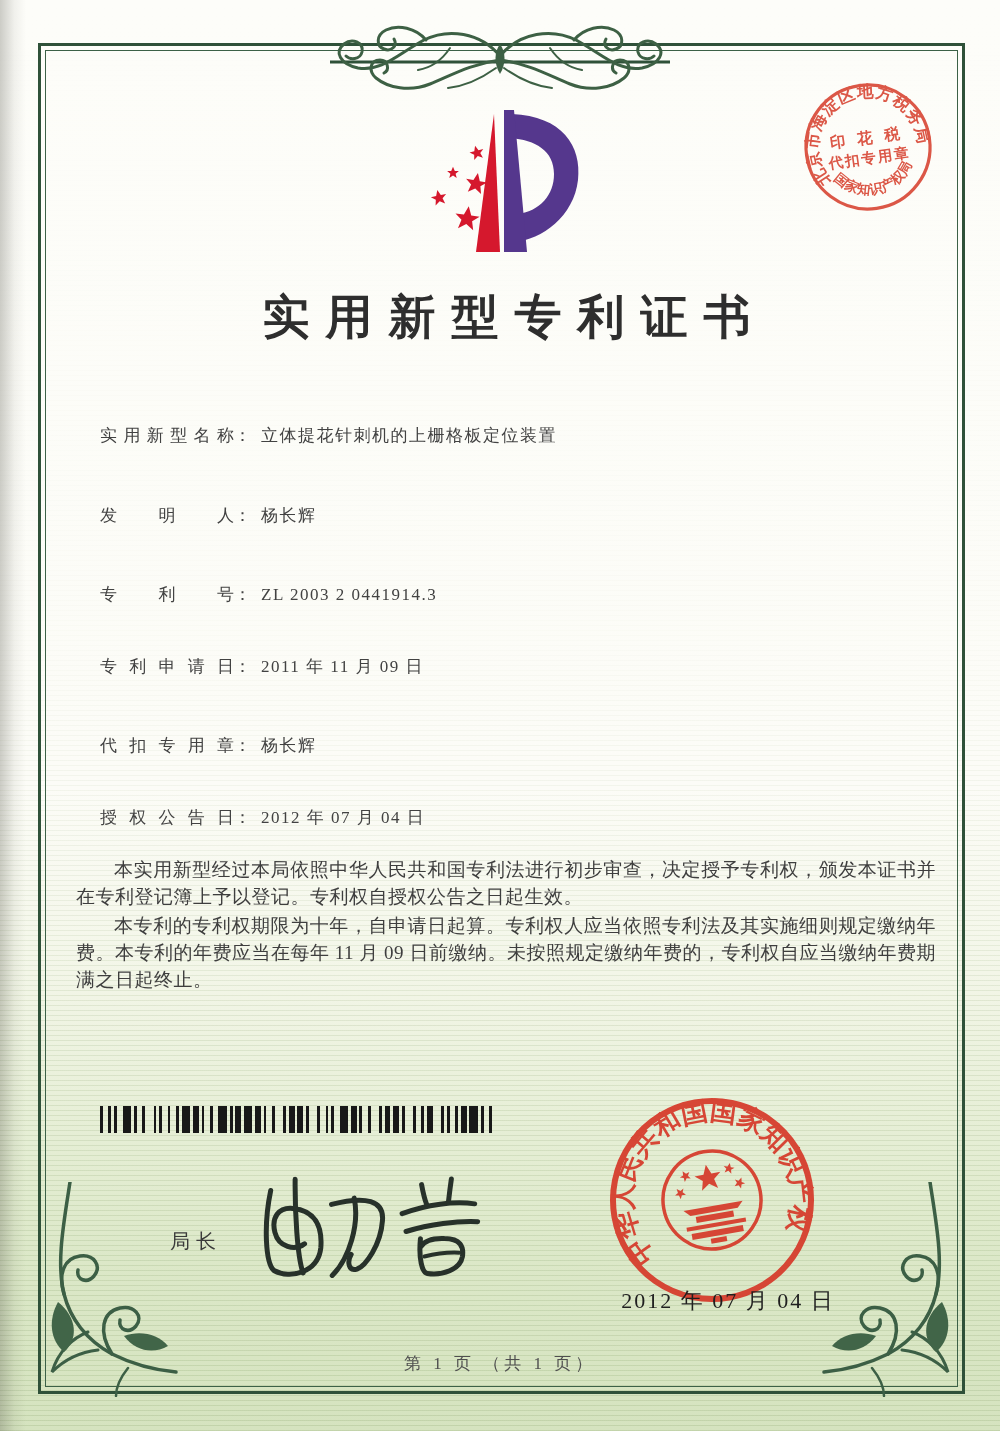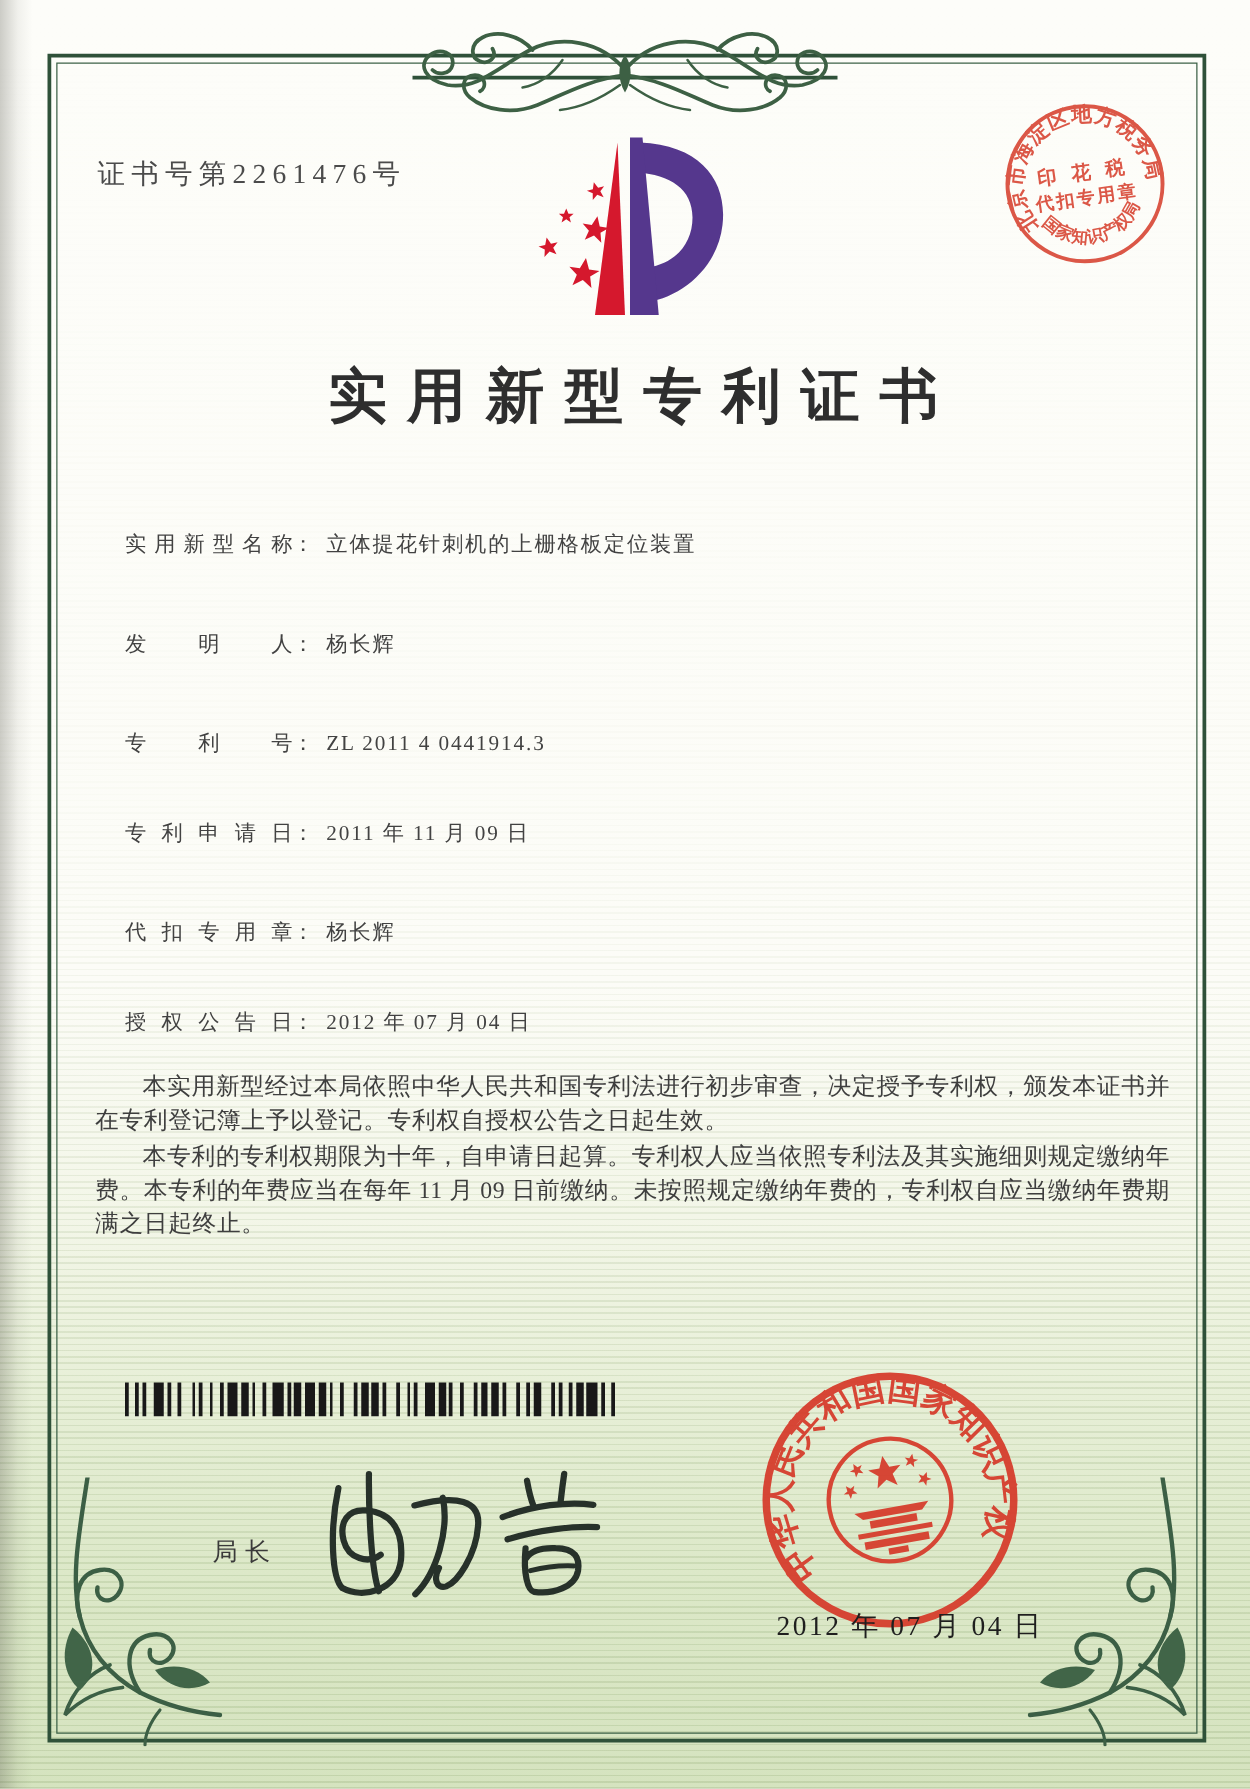--- a/index.html
+++ b/index.html
@@ -100,21 +100,20 @@
         <path d="M36,112 C30,92 36,76 52,74 C66,72 74,84 66,94 C59,102 48,98 50,88"></path>
         <path d="M84,172 C70,150 74,130 92,126 C106,123 116,134 108,144 C101,152 90,148 92,138"></path>
         <path d="M60,150 C44,156 30,170 24,190 C36,178 52,170 70,168" stroke-width="3"></path>
         <path d="M100,186 C92,196 88,206 88,214" stroke-width="2.5"></path>
       </g>
       <path d="M30,120 C20,138 22,158 36,170 C50,158 50,136 30,120 Z" fill="#416548"></path>
       <path d="M96,154 C112,148 130,152 140,164 C126,172 108,170 96,154 Z" fill="#416548"></path>
     </g>
   </svg>
 
-  <div class="abs cert-no">证书号第2261476号</div>
 
   <svg class="abs logo" width="180" height="170" viewBox="0 0 180 170">
     <defs>
       <polygon id="lstar" points="0,-10 2.9,-3.1 9.5,-3.1 4.2,1.2 6.0,8.1 0,4 -6.0,8.1 -4.2,1.2 -9.5,-3.1 -2.9,-3.1"></polygon>
     </defs>
     <path d="M104,14 C154,16 174,46 170,80 C166,116 134,140 106,142 L110,114 C132,111 146,95 146,74 C146,51 128,40 102,38 Z" fill="#55378d"></path>
     <polygon points="96,10 106,10 119,152 96,152" fill="#55378d"></polygon>
     <polygon points="86,14 68,152 92,152" fill="#d5182d"></polygon>
     <g fill="#d5182d">
       <use href="#lstar" transform="translate(69,53) scale(0.75) rotate(-15)"></use>
@@ -143,21 +142,21 @@
 
   <div class="abs doc-title">实用新型专利证书</div>
 
   <div class="abs field f0">
     <span class="flabel">实用新型名称</span><span class="fcolon">：</span><span class="fvalue">立体提花针刺机的上栅格板定位装置</span>
   </div>
   <div class="abs field f1">
     <span class="flabel">发明人</span><span class="fcolon">：</span><span class="fvalue">杨长辉</span>
   </div>
   <div class="abs field f2">
-    <span class="flabel">专利号</span><span class="fcolon">：</span><span class="fvalue">ZL 2011 4 0441914.3</span>
+    <span class="flabel">专利号</span><span class="fcolon">：</span><span class="fvalue">ZL 2003 2 0441914.3</span>
   </div>
   <div class="abs field f3">
     <span class="flabel">专利申请日</span><span class="fcolon">：</span><span class="fvalue">2011 年 11 月 09 日</span>
   </div>
   <div class="abs field f4">
     <span class="flabel">代扣专用章</span><span class="fcolon">：</span><span class="fvalue">杨长辉</span>
   </div>
   <div class="abs field f5">
     <span class="flabel">授权公告日</span><span class="fcolon">：</span><span class="fvalue">2012 年 07 月 04 日</span>
   </div>
@@ -252,14 +251,15 @@
         <path d="M-30,6 L30,6 L24,12 L-24,12 Z"></path>
         <rect x="-19" y="14" width="38" height="6"></rect>
         <rect x="-30" y="23" width="60" height="4"></rect>
         <rect x="-26" y="30" width="52" height="6"></rect>
         <rect x="-8" y="38" width="16" height="5"></rect>
       </g>
     </g>
   </svg>
   <div class="abs seal-date">2012 年 07 月 04 日</div>
 
+  <div class="abs footer">第 1 页 （共 1 页）</div>
 
 </div>
 
 </body></html>

